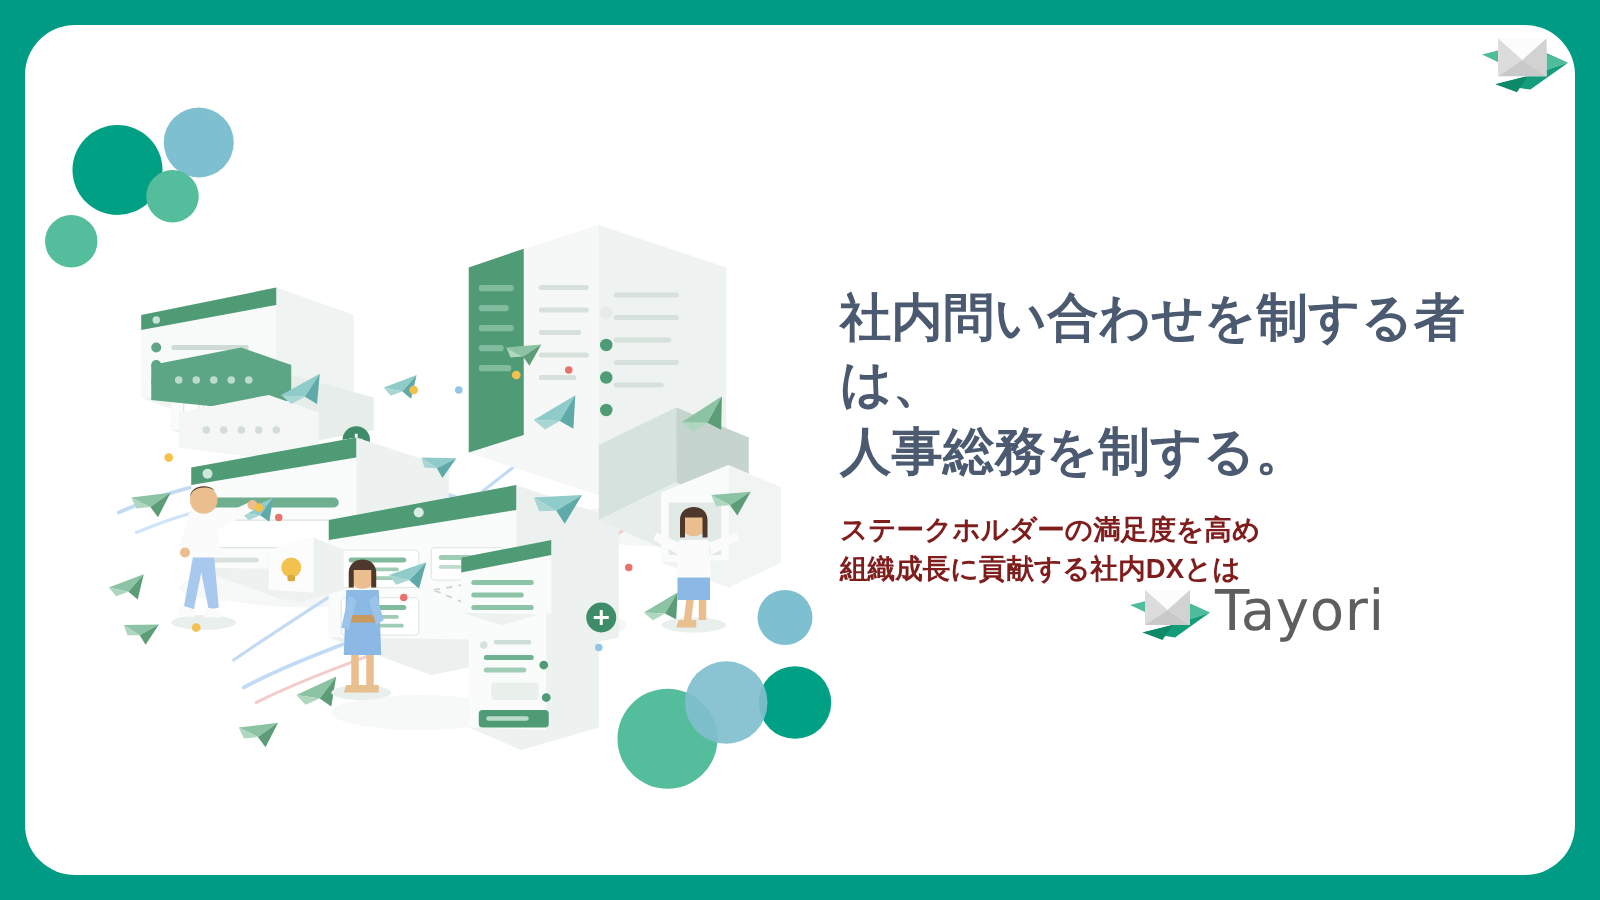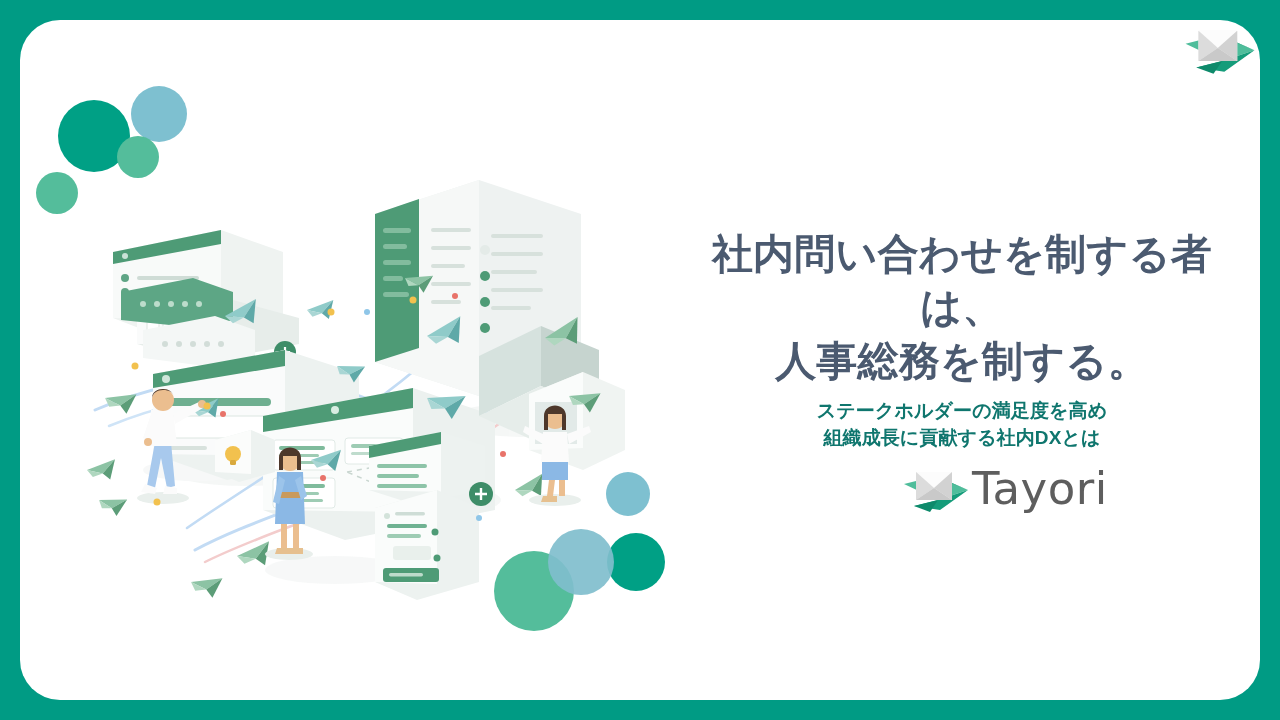--- a/index.html
+++ b/index.html
@@ -9,21 +9,20 @@
     height: 720px;
     overflow: hidden;
     font-family: "Liberation Sans", "DejaVu Sans", sans-serif;
   }
 
   #slide {
     position: relative;
     width: 1280px;
     height: 720px;
     background: #009B84;
-    text-align: center;
   }
 
   
   #panel {
     position: absolute;
     left: 20px;
     top: 20px;
     width: 1240px;
     height: 680px;
     background: #ffffff;
@@ -66,23 +65,23 @@
   #headline {
     color: #4B5A70;
     font-size: 41px;
     font-weight: bold;
     line-height: 1.30;
     letter-spacing: 0.2px;
     white-space: pre-line;
   }
 
   #subhead {
-    margin-top: 10px;
-    color: #0f766e;
-    font-size: 19px;
+    margin-top: 20px;
+    color: #7f1d1d;
+    font-size: 22px;
     font-weight: bold;
     line-height: 1.42;
     letter-spacing: 0.1px;
     white-space: pre-line;
   }
 
   
   #brand-lockup {
     position: absolute;
     left: 880px;

